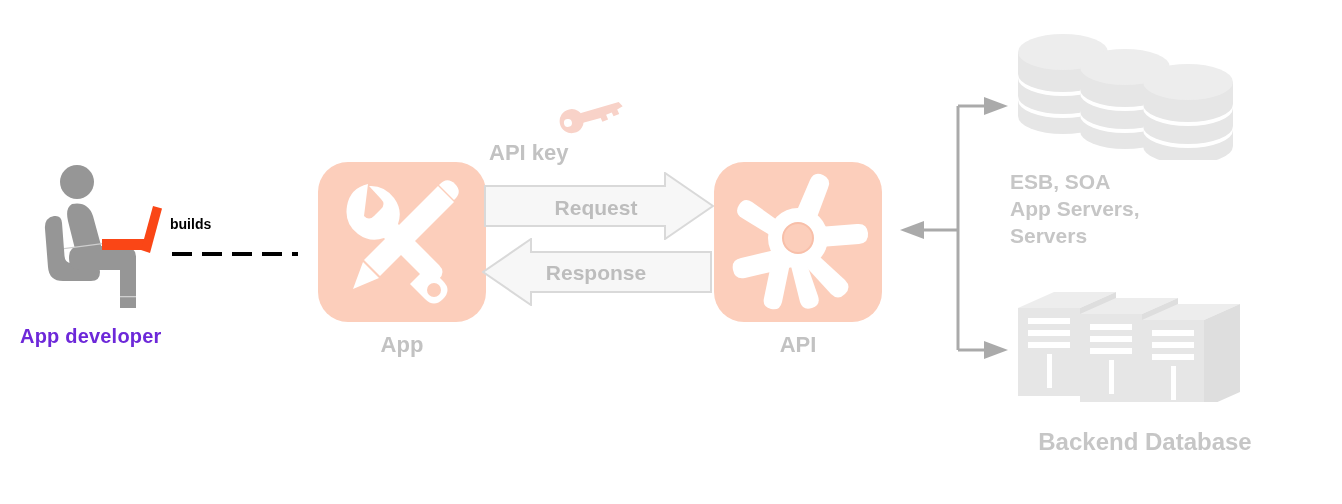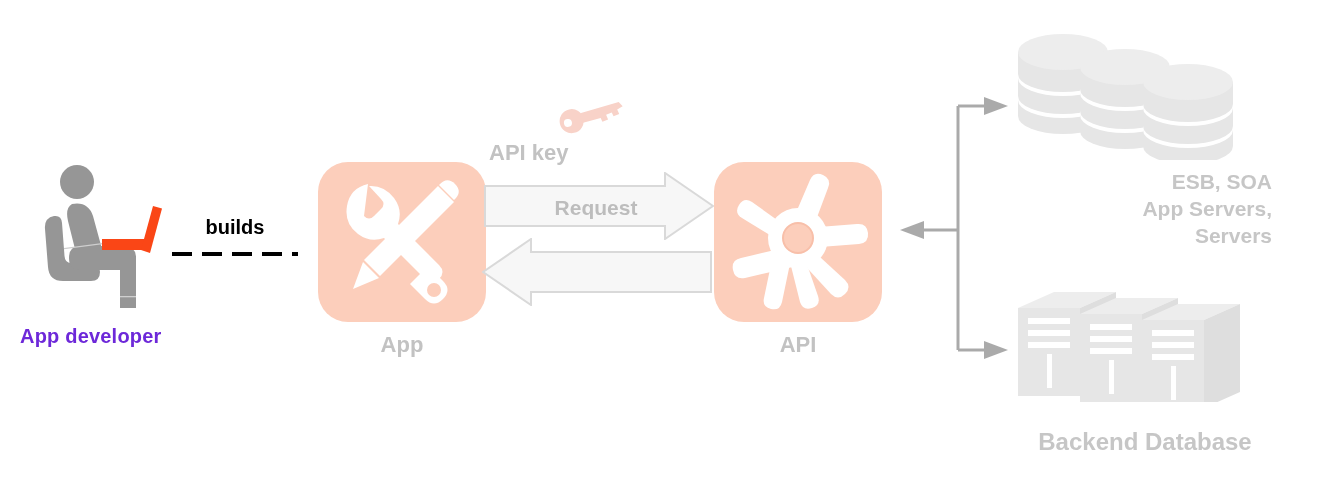--- a/index.html
+++ b/index.html
@@ -24,22 +24,21 @@
   #developer-figure { left: 40px; top: 160px; width: 140px; height: 150px; }
   #developer-label {
     left: 20px; top: 325px; width: 200px;
     font-size: 20px; font-weight: bold; color: #6d28d9;
     letter-spacing: 0.2px;
   }
 
   
   #builds-label {
     left: 170px; top: 216px; width: 130px;
-    text-align: center;
-    font-size: 20px; font-weight: bold; color: #000000;
+    font-size: 14px; font-weight: bold; color: #000000;
   }
   #builds-dashes { left: 170px; top: 244px; width: 130px; height: 8px; }
 
   
   .node-box {
     width: 168px; height: 160px;
     border-radius: 30px;
     background: #FCCEBB;
   }
   #app-box { left: 318px; top: 162px; }
@@ -68,21 +67,21 @@
   }
   #request-label { left: 496px; top: 196px; }
   #response-label { left: 496px; top: 261px; }
 
   
   #backend-connector { left: 890px; top: 88px; width: 130px; height: 280px; }
 
   
   #database-icon { left: 1018px; top: 34px; width: 246px; height: 126px; }
   #backend-group-label {
-    left: 1010px; top: 168px; width: 262px; text-align: right;
+    left: 1010px; top: 168px; width: 262px; text-align: left;
     font-size: 21px; font-weight: bold; color: #c6c6c6; line-height: 27px;
   }
   #servers-icon { left: 1018px; top: 282px; width: 246px; height: 120px; }
   #backend-services-label {
     left: 1000px; top: 428px; width: 290px; text-align: center;
     font-size: 24px; font-weight: bold; color: #c6c6c6;
   }
 </style>
 </head>
 <body>
@@ -161,20 +160,21 @@
       <path d="M1 14 L181 14 L181 1 L229 34 L181 67 L181 54 L1 54 Z" fill="#F7F7F7" stroke="#D9D9D9" stroke-width="2" stroke-linejoin="miter"></path>
     </svg>
   </div>
   <div class="abs flow-label" id="request-label">Request</div>
 
   <div class="abs" id="response-arrow">
     <svg width="230" height="68" viewBox="0 0 230 68" xmlns="http://www.w3.org/2000/svg">
       <path d="M229 14 L49 14 L49 1 L1 34 L49 67 L49 54 L229 54 Z" fill="#F7F7F7" stroke="#D9D9D9" stroke-width="2" stroke-linejoin="miter"></path>
     </svg>
   </div>
+  <div class="abs flow-label" id="response-label">Response</div>
 
   <div class="abs node-box" id="api-box">
     <svg class="node-icon" viewBox="0 0 168 160" xmlns="http://www.w3.org/2000/svg">
       <g fill="#ffffff">
 
         <circle cx="84" cy="76" r="30"></circle>
 
         <path d="M72 74 L96 18 q4 -9 13 -5 q9 4 5 13 L93 82 z"></path>
 
         <path d="M80 70 L38 40 q-8 -5 -13 3 q-5 8 3 13 l46 28 z"></path>

